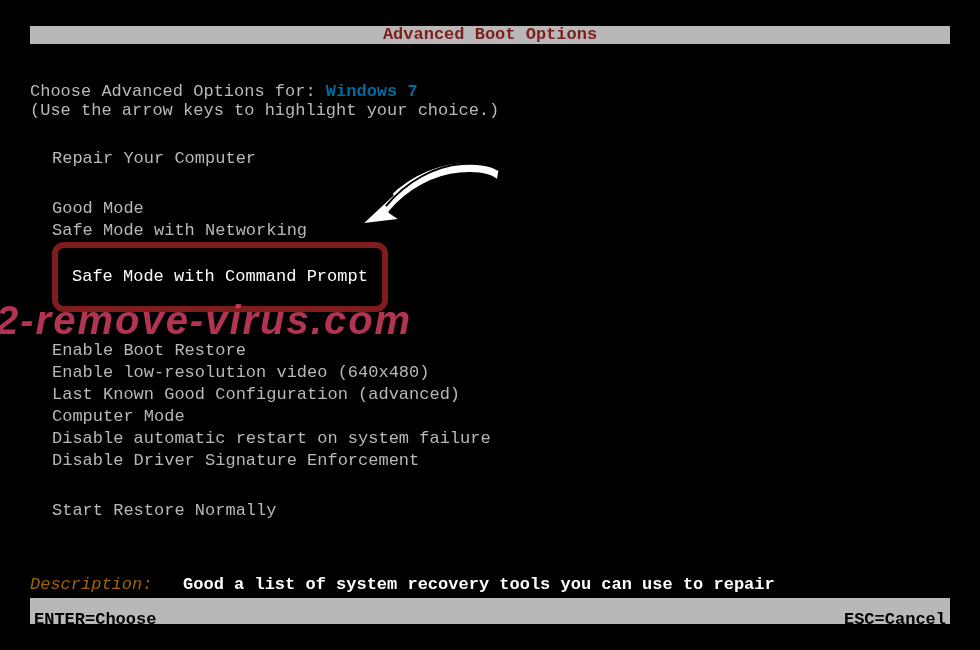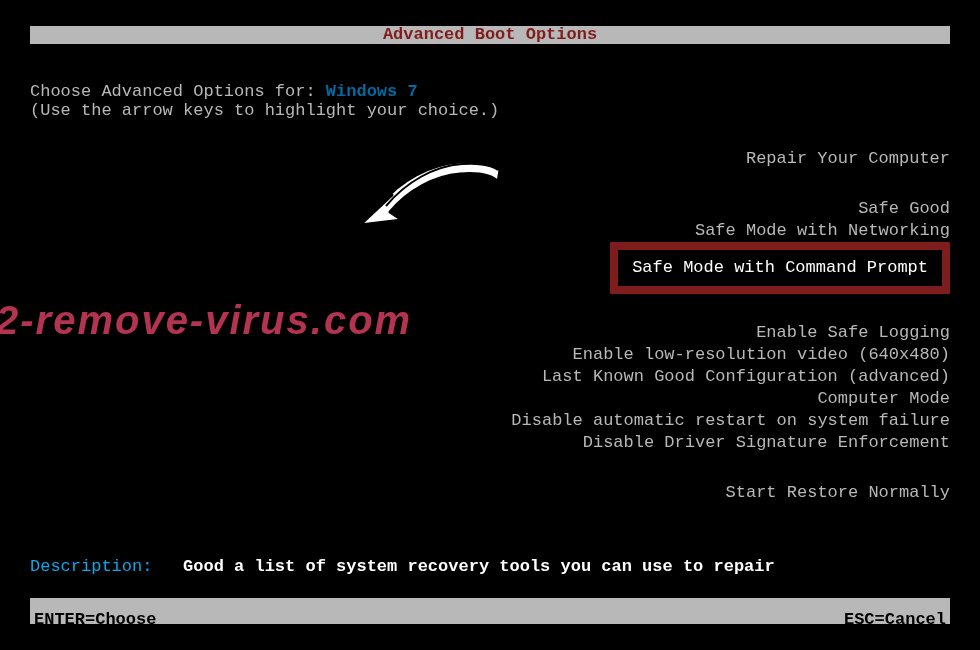--- a/index.html
+++ b/index.html
@@ -25,38 +25,38 @@
     font-weight: bold;
     line-height: 18px;
   }
   .content {
     position: absolute;
     top: 82px;
     left: 30px;
     right: 30px;
   }
   .os-name { color: #0369a1; font-weight: bold; }
-  .indent { padding-left: 22px; text-align: right; }
+  .indent { padding-left: 22px; }
   .option { display: block; line-height: 22px; }
   .group { margin-top: 28px; }
   .highlighted {
     display: inline-block;
-    border: 8px solid #7f1d1d;
-    border-radius: 1px;
-    padding: 7px 14px;
+    border: 6px solid #7f1d1d;
+    border-radius: 12px;
+    padding: 18px 14px;
     color: #fff;
     line-height: 22px;
   }
   .description-block {
     margin-top: 52px;
     line-height: 22px;
     color: #fff;
     font-weight: bold;
   }
-  .desc-label { color: #0ea5e9; font-weight: normal; }
+  .desc-label { color: #a16207; font-weight: normal; font-style: italic; }
   .desc-text-indent { padding-left: 132px; }
   .bottom-bar {
     position: absolute;
     bottom: 26px;
     left: 30px;
     right: 30px;
     height: 18px;
     background: #b8b8b8;
     color: #000;
     font-weight: bold;
@@ -99,26 +99,26 @@
   <div>
     <span>Choose Advanced Options for: </span><span class="os-name">Windows 7</span>
   </div>
   <div>(Use the arrow keys to highlight your choice.)</div>
 
   <div class="indent">
     <div class="group">
       <span class="option">Repair Your Computer</span>
     </div>
     <div class="group">
-      <span class="option">Safe Good</span>
+      <span class="option">Good Mode</span>
       <span class="option">Safe Mode with Networking</span>
       <span class="option highlighted">Safe Mode with Command Prompt</span>
     </div>
     <div class="group">
-      <span class="option">Enable Safe Logging</span>
+      <span class="option">Enable Boot Restore</span>
       <span class="option">Enable low-resolution video (640x480)</span>
       <span class="option">Last Known Good Configuration (advanced)</span>
       <span class="option">Computer Mode</span>
       <span class="option">Disable automatic restart on system failure</span>
       <span class="option">Disable Driver Signature Enforcement</span>
     </div>
     <div class="group">
       <span class="option">Start Restore Normally</span>
     </div>
   </div>

